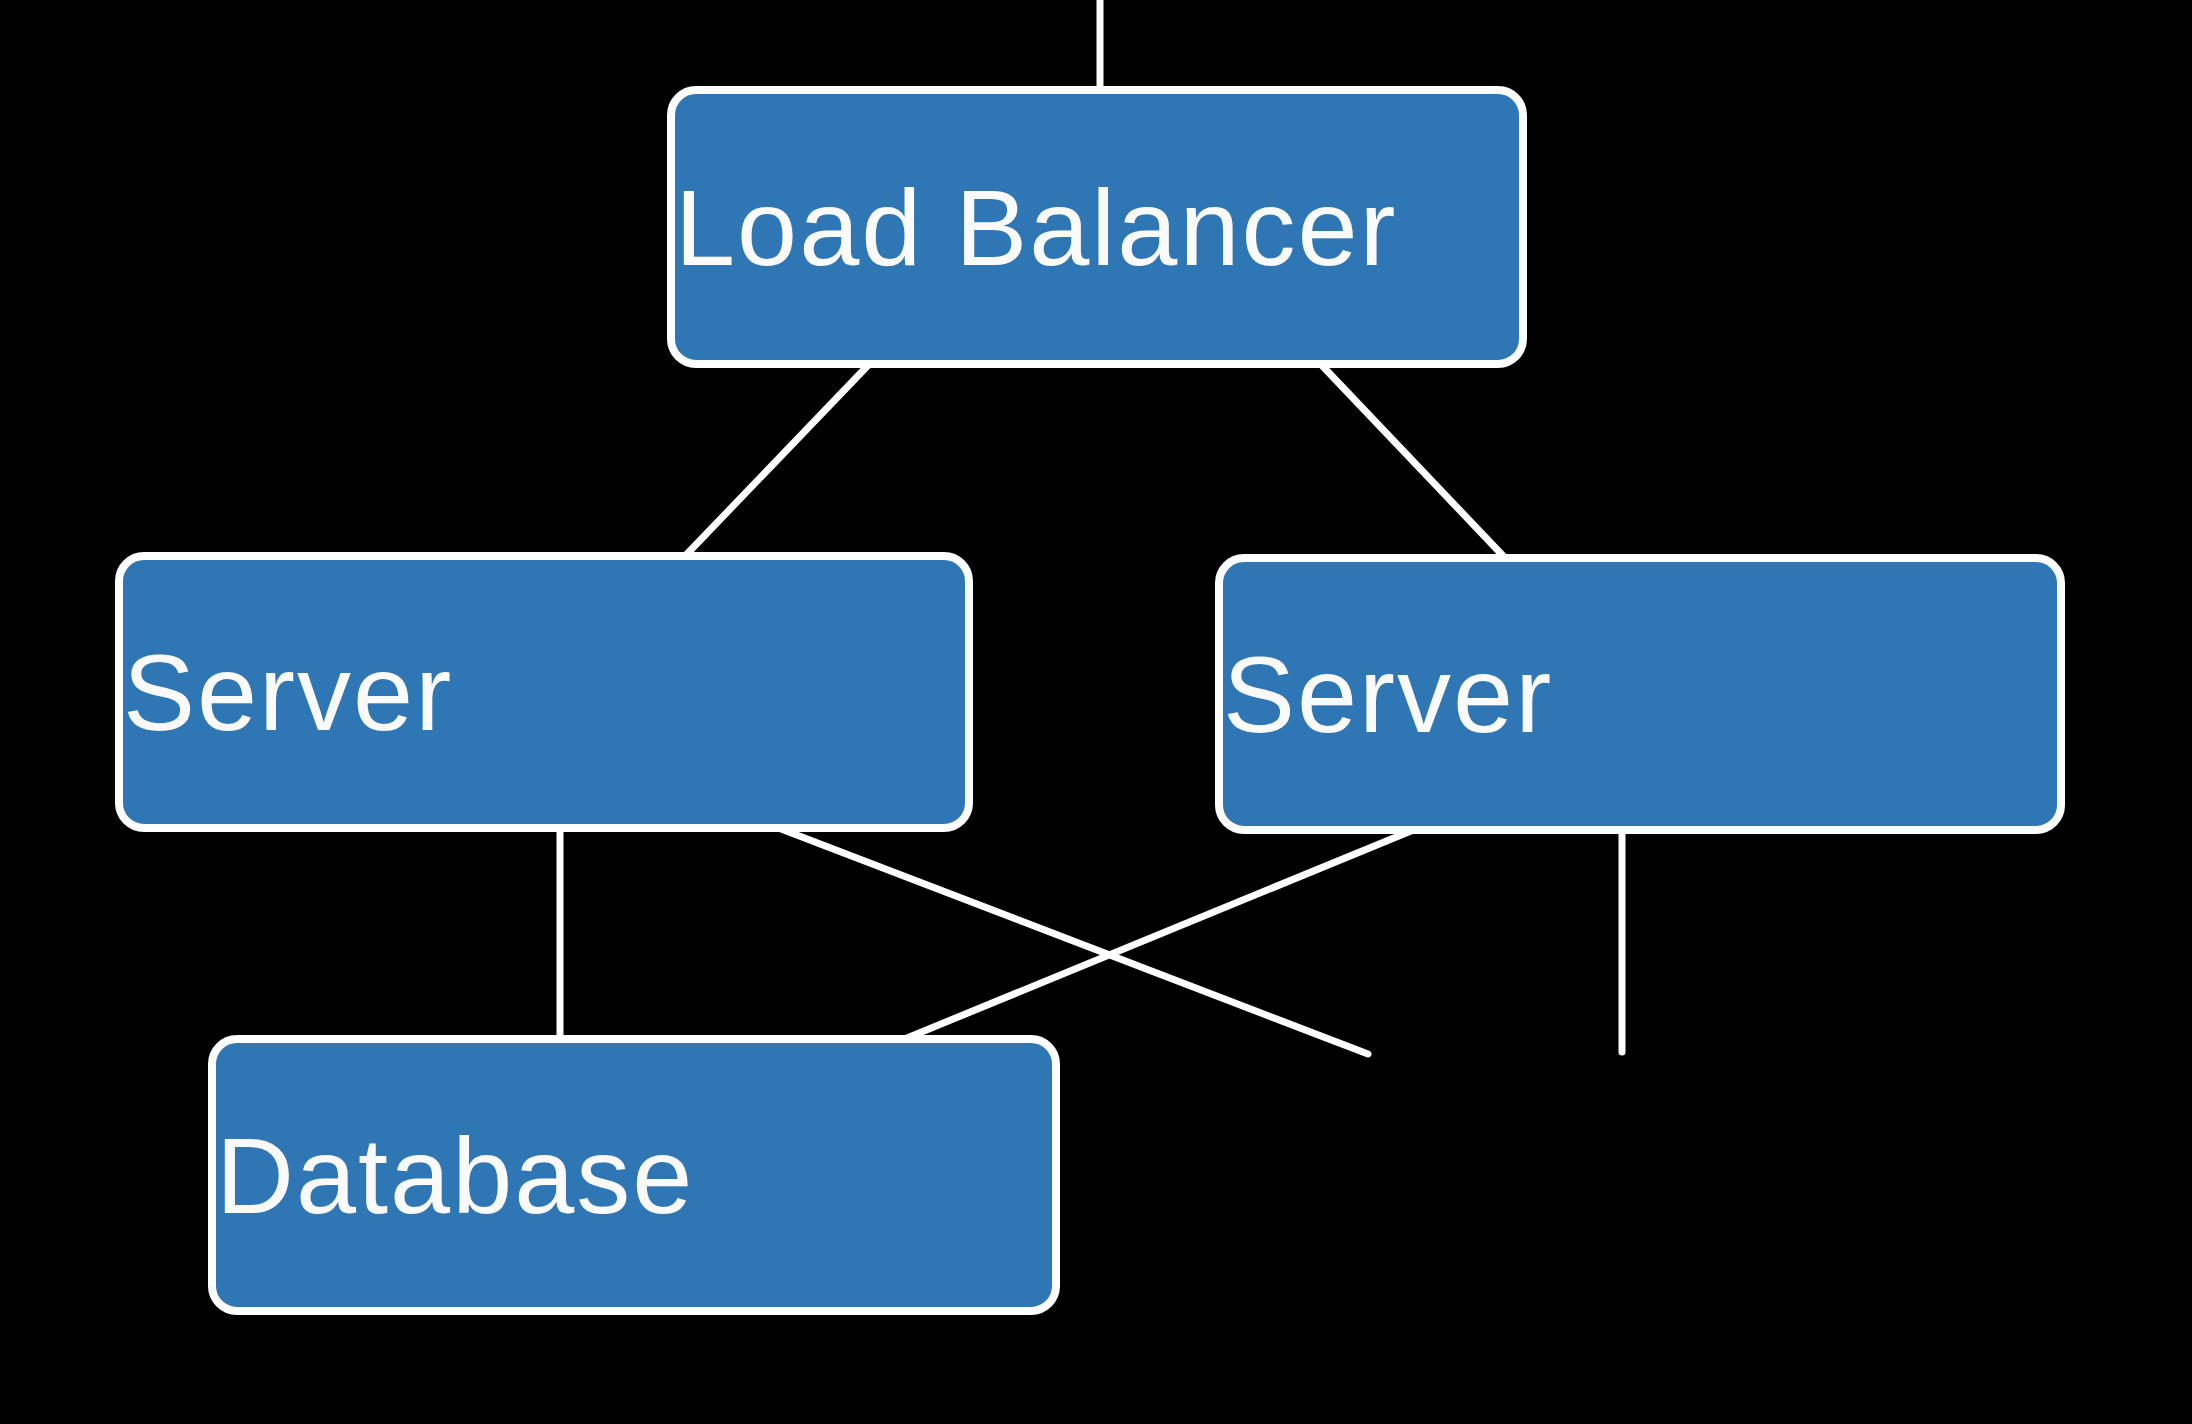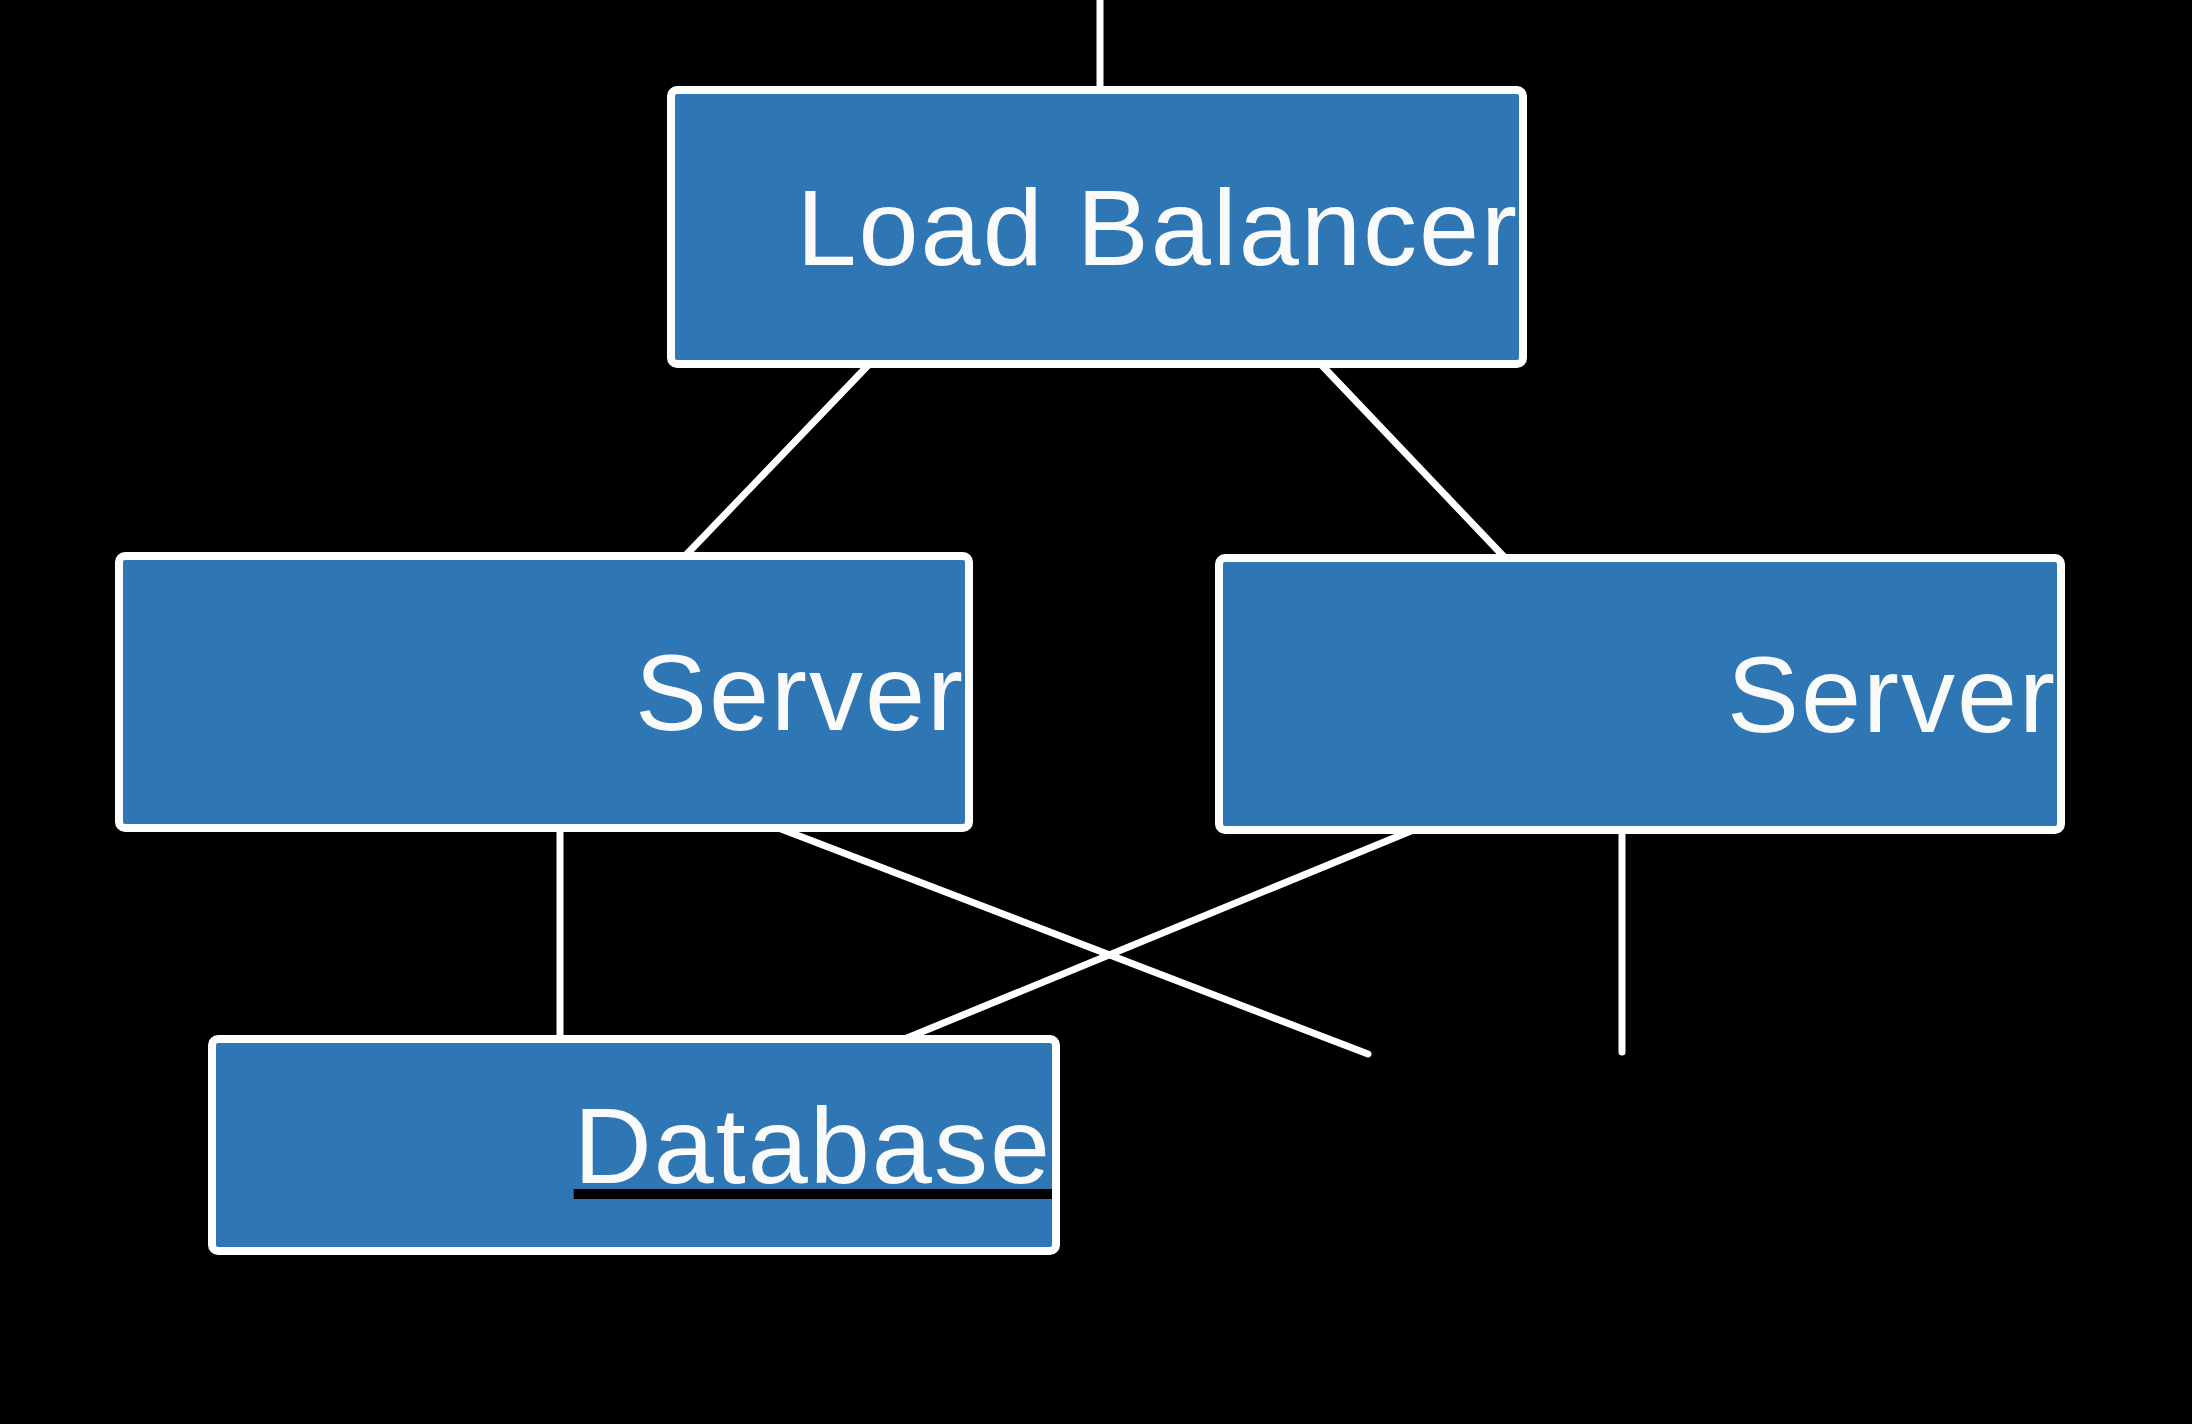--- a/index.html
+++ b/index.html
@@ -34,38 +34,38 @@
   .edge {
     stroke: var(--edge);
     stroke-width: 7;
     stroke-linecap: round;
     fill: none;
   }
   .node {
     position: absolute;
     background: var(--node-fill);
     border: 8px solid var(--node-border);
-    border-radius: 10px;
+    border-radius: 29px;
     display: flex;
     align-items: center;
-    justify-content: flex-end;
+    justify-content: flex-start;
   }
   .node-label {
     color: var(--node-text);
     font-size: 108px;
     font-weight: 300;
     letter-spacing: 2px;
     white-space: nowrap;
     user-select: none;
   }
   
   .node-load-balancer { left: 667px; top:   86px; width: 860px; height: 282px; }
   .node-server-left   { left: 115px; top:  552px; width: 858px; height: 280px; }
   .node-server-right  { left: 1215px; top: 554px; width: 850px; height: 280px; }
-  .node-database      { left: 208px; top: 1035px; width: 852px; height: 220px; text-decoration: underline; }
+  .node-database      { left: 208px; top: 1035px; width: 852px; height: 280px; }
   .node-cache         { left: 1125px; top: 1035px; width: 856px; height: 282px; }
 </style>
 </head>
 <body>
 
 <div class="stage">
 
   <svg class="edges" viewBox="0 0 2192 1424" xmlns="http://www.w3.org/2000/svg">
     <line class="edge" x1="1100" y1="0" x2="1100" y2="110"></line>
     <line class="edge" x1="878" y1="355" x2="662" y2="580"></line>

